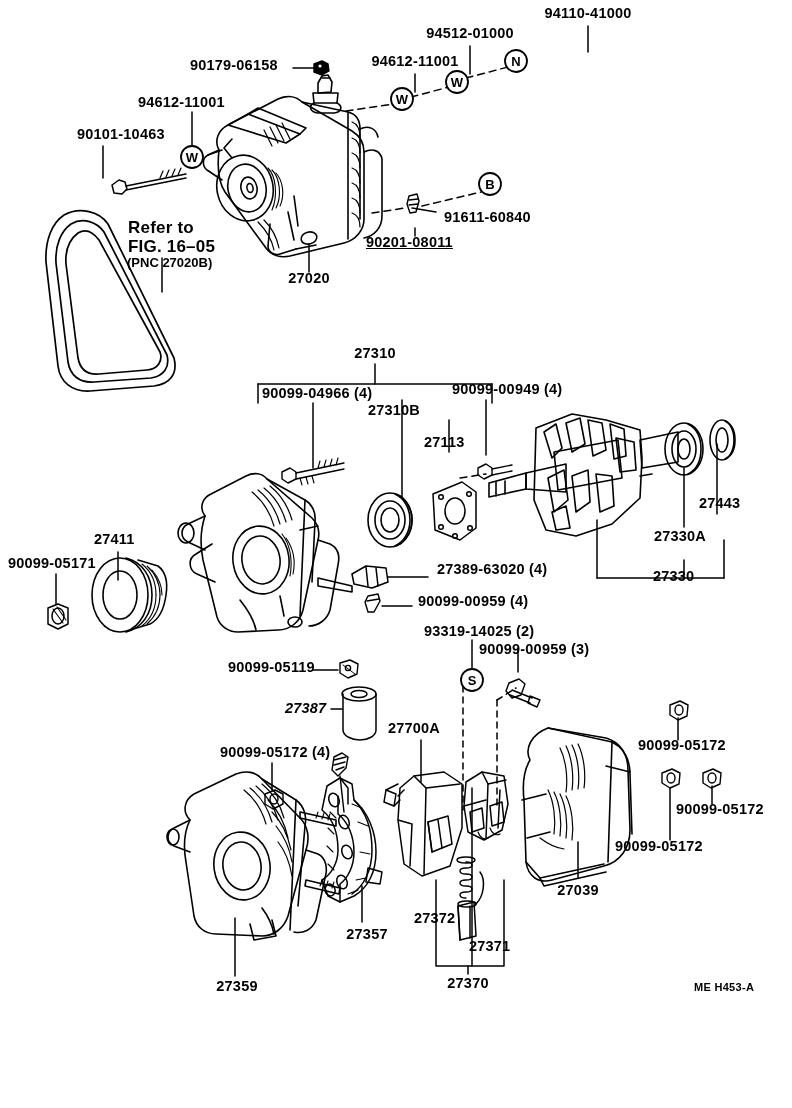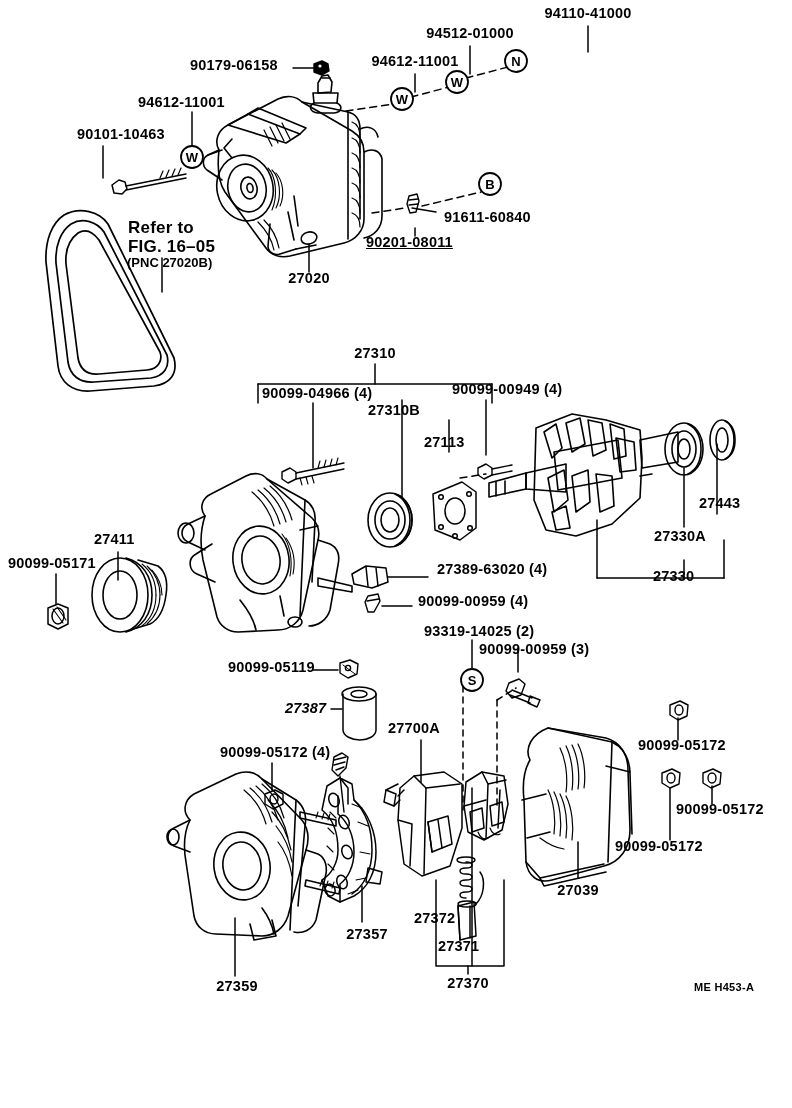--- a/index.html
+++ b/index.html
@@ -630,19 +630,19 @@
   <div class="lbl" style="left:228px;top:660px;">90099-05119</div>
   <div class="lbl" style="left:285px;top:701px;font-style:italic;">27387</div>
   <div class="lbl" style="left:388px;top:721px;">27700A</div>
   <div class="lbl" style="left:220px;top:745px;">90099-05172 (4)</div>
   <div class="lbl" style="left:638px;top:738px;">90099-05172</div>
   <div class="lbl" style="left:676px;top:802px;">90099-05172</div>
   <div class="lbl" style="left:615px;top:839px;">90099-05172</div>
   <div class="lbl c" style="left:578px;top:883px;">27039</div>
   <div class="lbl c" style="left:367px;top:927px;">27357</div>
   <div class="lbl" style="left:414px;top:911px;">27372</div>
-  <div class="lbl" style="left:438px;top:939px;">27371</div>
+  <div class="lbl" style="left:469px;top:939px;">27371</div>
   <div class="lbl c" style="left:468px;top:976px;">27370</div>
   <div class="lbl c" style="left:237px;top:979px;">27359</div>
 
   <div class="lbl code" style="left:694px;top:982px;">ME H453-A</div>
 
 </div>
 
 </body></html>

